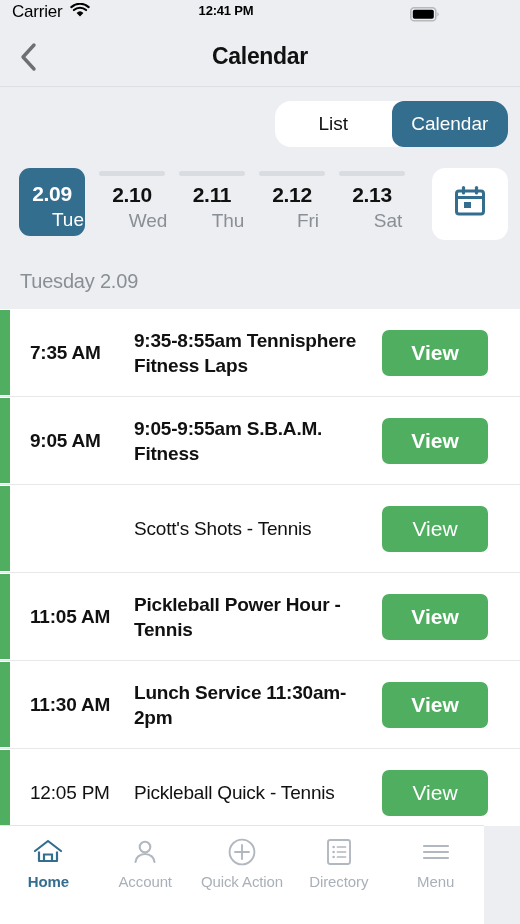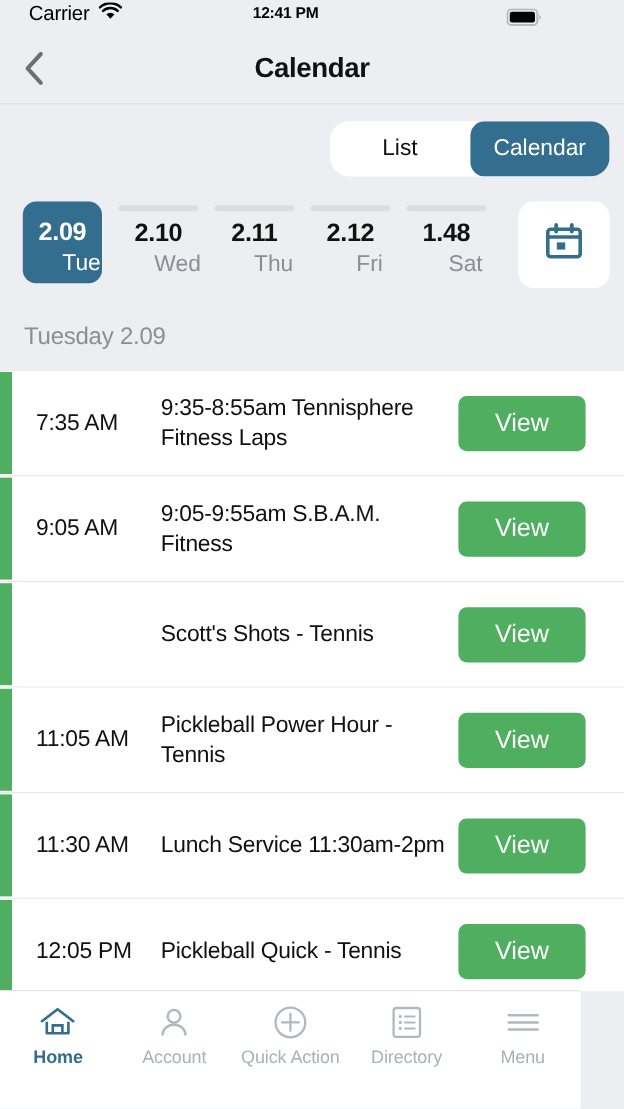--- a/index.html
+++ b/index.html
@@ -18,21 +18,21 @@
     position: relative;
     width: 520px;
     height: 924px;
     background: #eceef1;
     overflow: hidden;
   }
 
   
   .statusbar {
     position: absolute;
-    top: 0; left: 12px;
+    top: 0; left: 0;
     width: 452px;
     height: 32px;
     background: #eceef1;
   }
   .status-left {
     position: absolute;
     left: 12px; top: 2px;
     display: flex;
     align-items: center;
     gap: 7px;
@@ -200,21 +200,21 @@
     position: relative;
     width: 520px;
     background: #ffffff;
     border-bottom: 1px solid #e6e8ea;
     box-sizing: border-box;
     display: flex;
     align-items: center;
     cursor: pointer;
   }
   .event-row.h1 { height: 88px; }
-  .event-row.h2 { height: 88px; }
+  .event-row.h2 { height: 88px; font-weight: bold; }
   .accent {
     position: absolute;
     left: 0; top: 1px; bottom: 1px;
     width: 10px;
     background: #4fae60;
   }
   .ev-time {
     position: absolute;
     left: 30px;
     width: 100px;
@@ -344,21 +344,21 @@
     </div>
 
     <div class="date-cell" style="left:252px;">
       <div class="date-bar"></div>
       <div class="date-num">2.12</div>
       <div class="date-day">Fri</div>
     </div>
 
     <div class="date-cell" style="left:332px;">
       <div class="date-bar"></div>
-      <div class="date-num">1.48</div>
+      <div class="date-num">2.13</div>
       <div class="date-day">Sat</div>
     </div>
 
     <div class="calpicker">
       <span>
         <svg width="36" height="36" viewBox="0 0 36 36">
           <rect x="4.5" y="7" width="27" height="23" rx="2.6" fill="none" stroke="#336e8f" stroke-width="3"></rect>
           <path d="M4.5 13.5 H31.5" stroke="#336e8f" stroke-width="3"></path>
           <path d="M11.5 3.5 V9" stroke="#336e8f" stroke-width="3.2" stroke-linecap="round"></path>
           <path d="M24.5 3.5 V9" stroke="#336e8f" stroke-width="3.2" stroke-linecap="round"></path>

